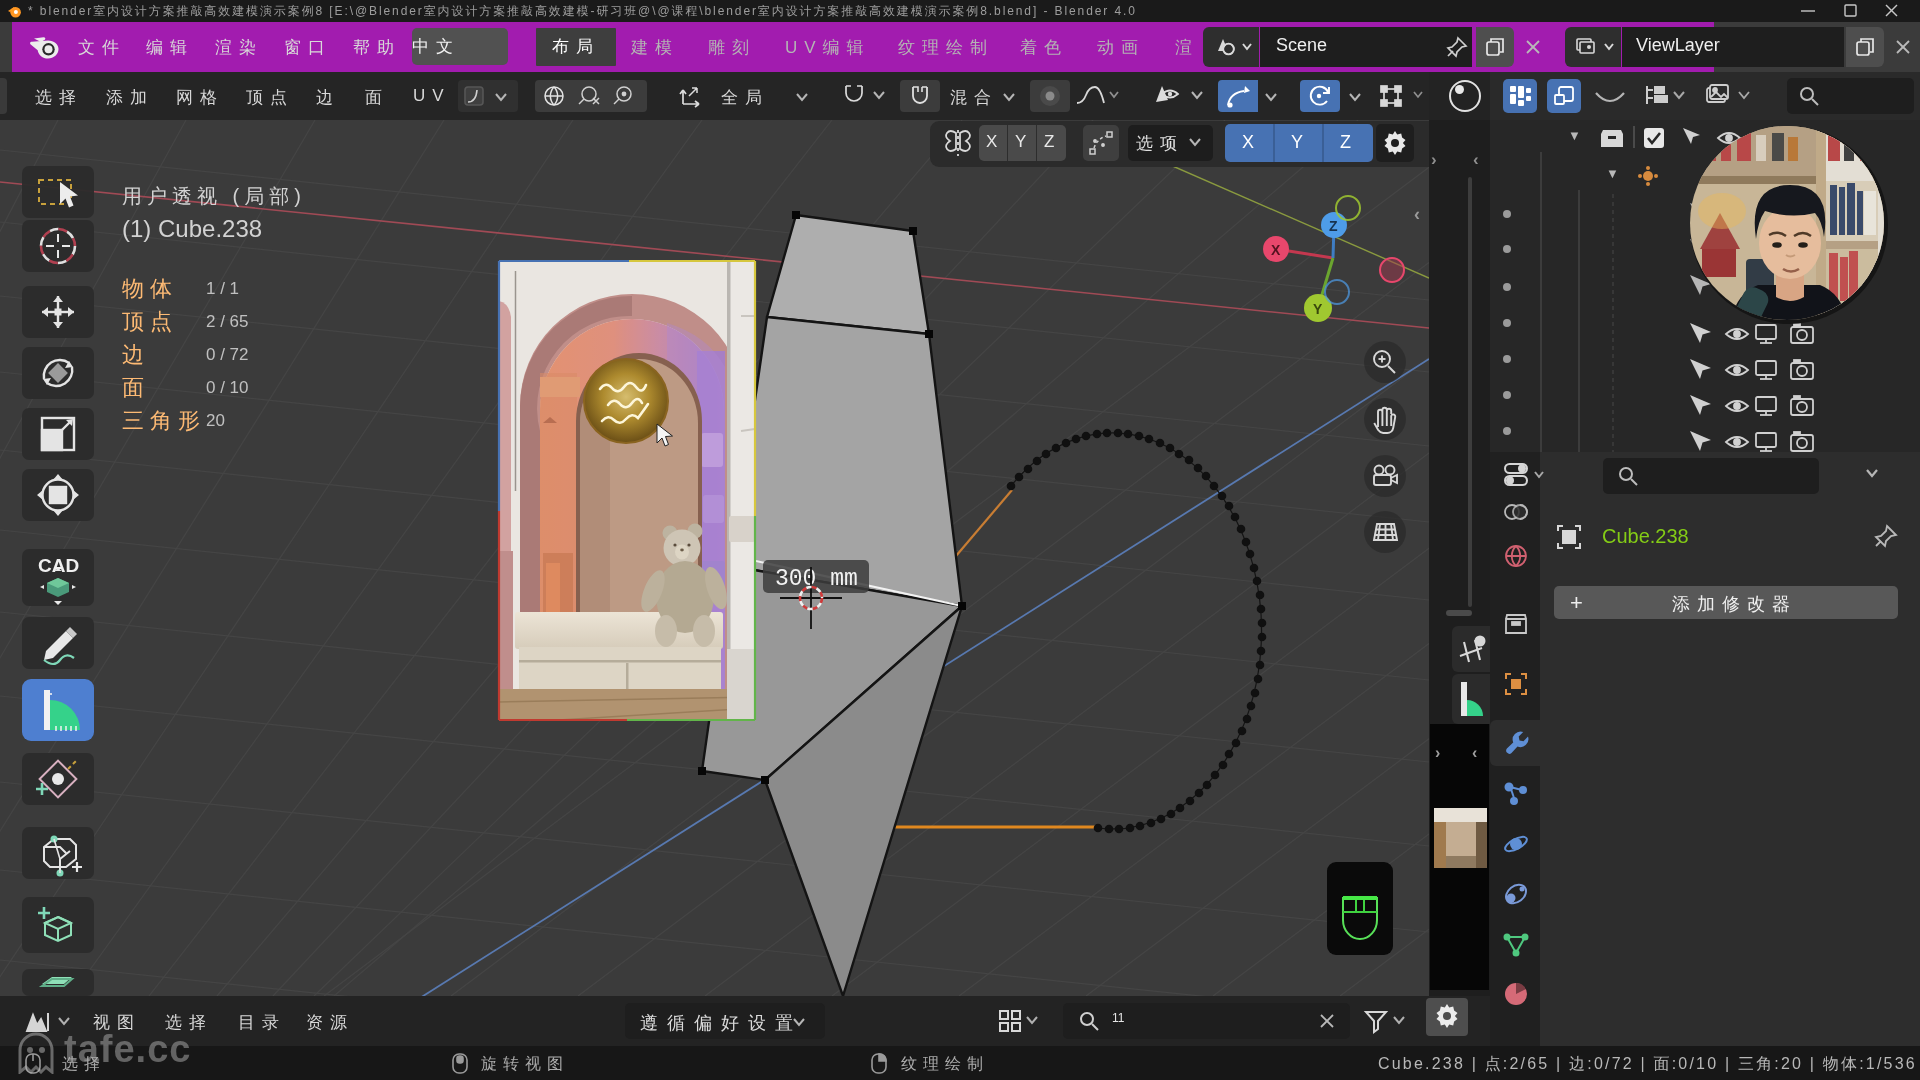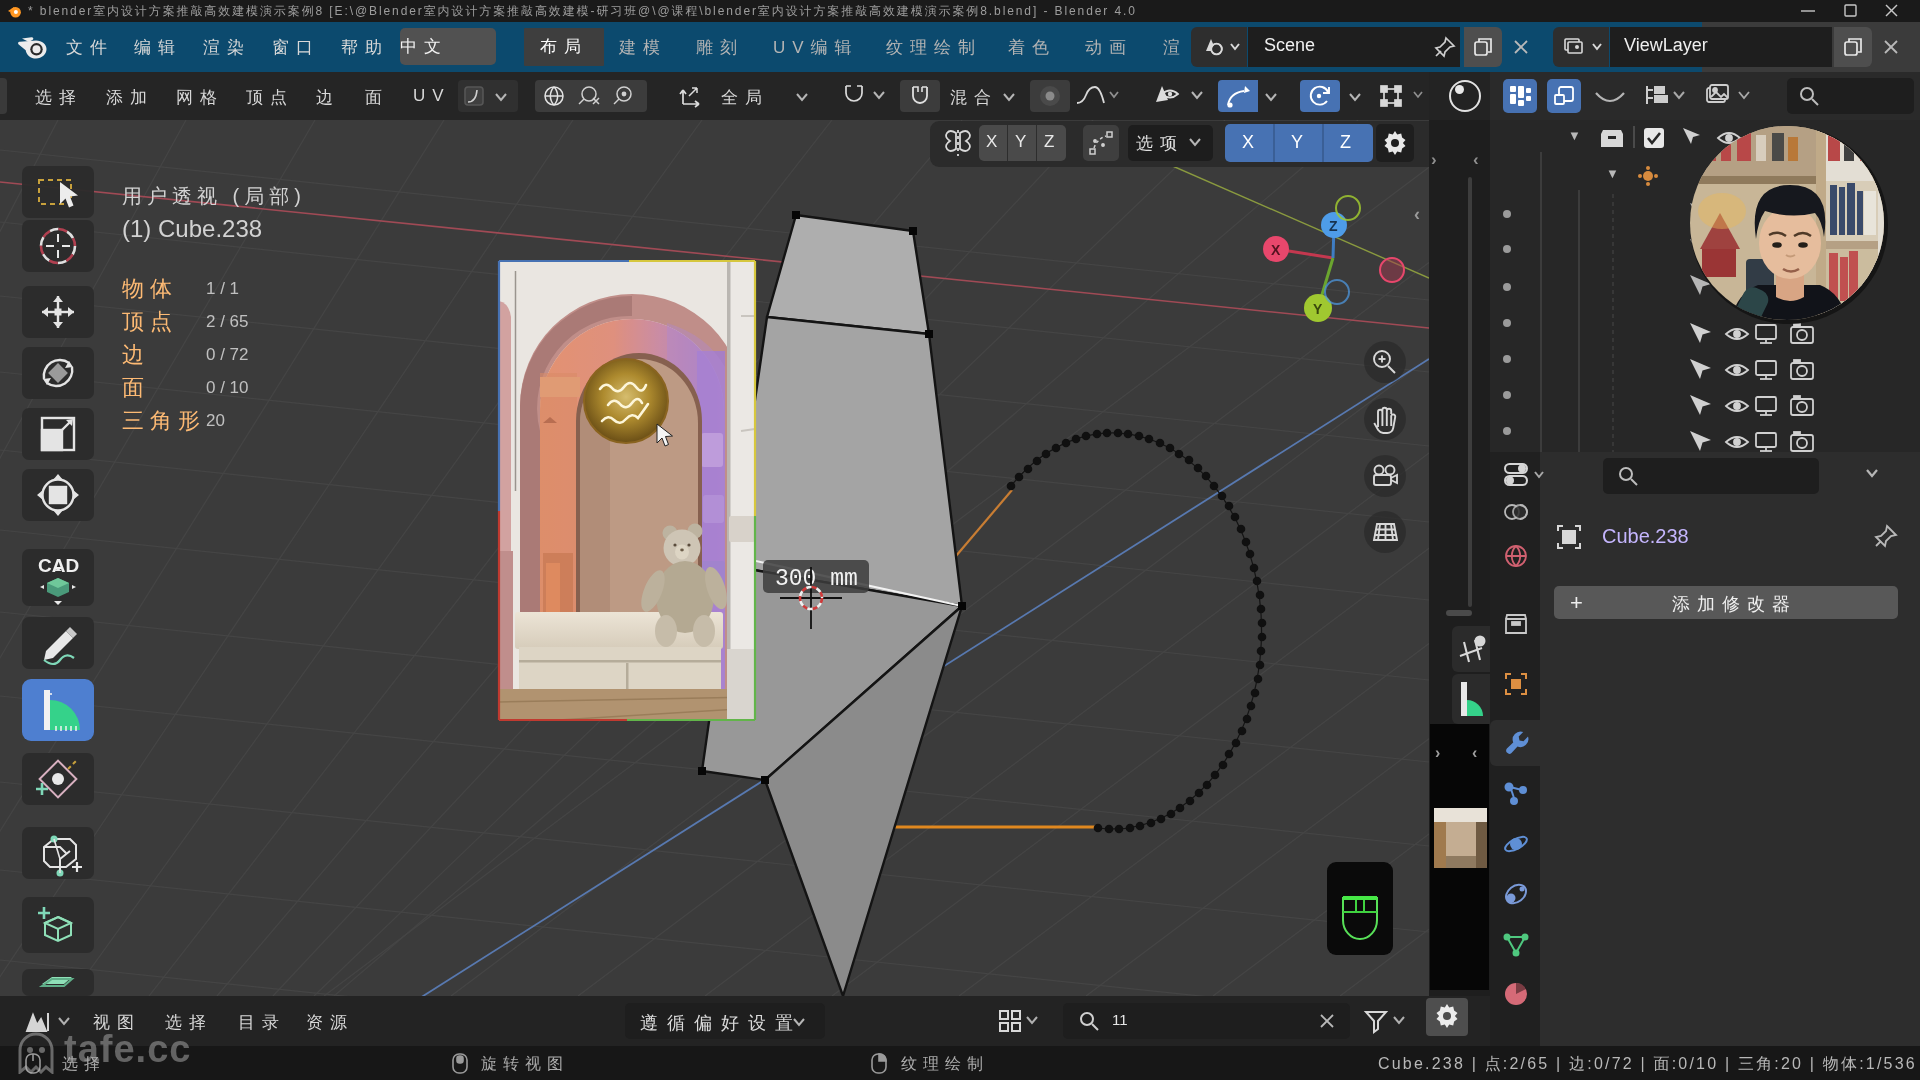--- a/index.html
+++ b/index.html
@@ -1,20 +1,20 @@
 <!DOCTYPE html>
 <html><head><meta charset="utf-8">
 <style>
 *{margin:0;padding:0;box-sizing:border-box}
 html,body{width:1920px;height:1080px;overflow:hidden;background:#3b3b3b;font-family:"Liberation Sans",sans-serif;}
 .abs{position:absolute}
 #page{position:relative;width:1920px;height:1080px}
 
 #titlebar{left:0;top:0;width:1920px;height:22px;background:#1a1a1a;color:#9d9d9d;font-size:12px;line-height:22px;white-space:nowrap}
-#topbar{left:0;top:22px;width:1702px;height:50px;background:#0c4a6e;color:#dcdcdc}
+#topbar{left:12px;top:22px;width:1702px;height:50px;background:#a21caf;color:#dcdcdc}
 #vheader{left:0;top:72px;width:1429px;height:48px;background:#252525;color:#d5d5d5}
 #tsettings{left:0;top:120px;width:1429px;height:47px;z-index:5}
 #viewport{left:0;top:120px;width:1429px;height:876px;background:#3b3b3b;overflow:hidden}
 #assetbar{left:0;top:996px;width:1490px;height:50px;background:#232323;color:#d5d5d5}
 #strip{left:1429px;top:72px;width:61px;height:924px;background:#1e1e1e;overflow:hidden}
 #outliner{left:1490px;top:72px;width:430px;height:380px;background:#272727;overflow:hidden}
 #props{left:1490px;top:452px;width:430px;height:594px;background:#2d2d2d;overflow:hidden}
 #statusbar{left:0;top:1046px;width:1920px;height:34px;background:#171717;color:#ababab;font-size:16px}
 .hdrtxt{font-size:17px;color:#d8d8d8;letter-spacing:7px}
 svg{display:block}
@@ -687,21 +687,21 @@
         <rect x="15" y="3" width="8" height="8"></rect>
         <rect x="3" y="15" width="8" height="8"></rect>
         <rect x="15" y="15" width="8" height="8"></rect>
         <path d="M30 9 l5 6 5-6" stroke="#b0b0b0"></path>
       </svg>
   <div class="abs field" style="left:1063px;top:7px;width:287px;height:36px"></div>
   <svg class="abs" style="left:1077px;top:13px" width="24" height="24" viewBox="0 0 24 24" fill="none" stroke="#cfcfcf" stroke-width="2">
         <circle cx="10" cy="10" r="6"></circle>
         <line x1="15" y1="15" x2="21" y2="21"></line>
       </svg>
-  <span class="abs" style="left:1112px;top:15px;font-size:15px;color:#e6e6e6">11</span>
+  <span class="abs" style="left:1112px;top:15px;font-size:12px;color:#e6e6e6">11</span>
   <svg class="abs" style="left:1316px;top:14px" width="22" height="22" viewBox="0 0 22 22" stroke="#b9b9b9" stroke-width="1.8">
         <line x1="5" y1="5" x2="17" y2="17"></line>
         <line x1="17" y1="5" x2="5" y2="17"></line>
       </svg>
   <svg class="abs" style="left:1362px;top:12px" width="52" height="27" viewBox="0 0 52 27" fill="none" stroke="#d8d8d8" stroke-width="2">
         <path d="M4 4 h20 l-8 9 v8 l-4 3 v-11 Z"></path>
         <path d="M32 9 l5 6 5-6" stroke="#b0b0b0"></path>
       </svg>
   <div class="abs btnlight" style="left:1426px;top:2px;width:42px;height:38px"></div>
   <svg class="abs" style="left:1433px;top:6px" width="28" height="28" viewBox="0 0 28 28" fill="#ececec">
@@ -941,21 +941,21 @@
         <line x1="15" y1="15" x2="21" y2="21"></line>
       </svg>
   <svg class="abs" style="left:372px;top:15px" width="20" height="14" viewBox="0 0 20 14" fill="none" stroke="#b5b5b5" stroke-width="2.2">
         <path d="M5 3 l5 6 5-6"></path>
       </svg>
 
   <svg class="abs" style="left:64px;top:70px" width="30" height="30" viewBox="0 0 30 30" fill="none" stroke="#d8d8d8" stroke-width="2">
         <path d="M4 9 V4 h5 M21 4 h5 v5 M26 21 v5 h-5 M9 26 H4 v-5"></path>
         <rect x="9" y="9" width="12" height="12" fill="#d8d8d8"></rect>
       </svg>
-  <span class="abs" style="left:112px;top:73px;font-size:20px;color:#c4b5fd">Cube.238</span>
+  <span class="abs" style="left:112px;top:73px;font-size:20px;color:#84cc16">Cube.238</span>
   <svg class="abs" style="left:382px;top:70px" width="28" height="28" viewBox="0 0 28 28" fill="none" stroke="#b8b8b8" stroke-width="1.8">
         <path d="M15 4 l9 9 -5 1 -5 5 -1 5 -9-9 5-1 5-5 Z"></path>
         <line x1="9" y1="19" x2="4" y2="24"></line>
       </svg>
 
   <div class="abs" style="left:64px;top:134px;width:344px;height:33px;background:#585858;border-radius:5px"></div>
   <span class="abs" style="left:80px;top:138px;font-size:22px;color:#ededed">+</span>
   <span class="abs" style="left:182px;top:140px;font-size:18px;color:#f0f0f0;letter-spacing:7px">添加修改器</span>
 
   <div class="abs" style="left:0;top:268px;width:50px;height:46px;background:#2d2d2d;border-radius:6px 0 0 6px"></div>

